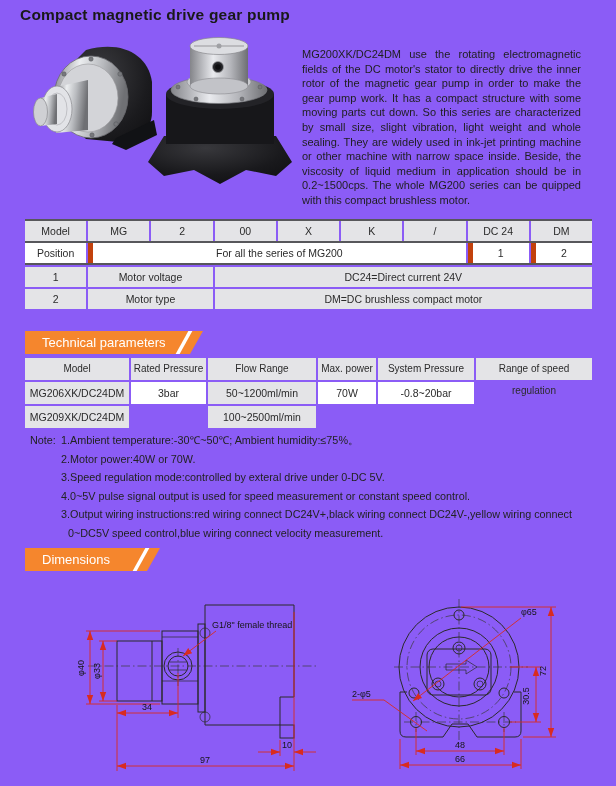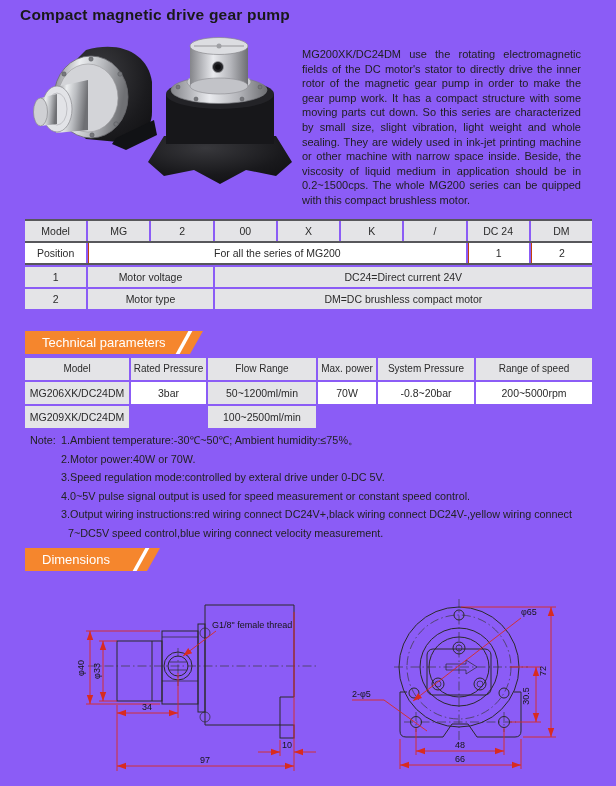--- a/index.html
+++ b/index.html
@@ -26,21 +26,21 @@
     background:#ffffff; transform:skewX(-29deg);
   }
   
   .t1 { position:absolute; left:25px; top:219px; width:567px;
         border-top:2px solid #57575b; font-size:10.5px; }
   .t1-row { display:grid; grid-template-columns:repeat(9,1fr); gap:2px; }
   .t1-row .c { height:20px; line-height:20px; text-align:center; background:#e4e4e7; }
   .t1-head { border-bottom:2px solid #57575b; }
   .t1-pos  { border-bottom:2px solid #57575b; }
   .t1-pos .c { background:#ffffff; }
-  .t1-pos .c + .c { border-left:1px solid #c2410c;text-align:center; }
+  .t1-pos .c + .c { border-left:5px solid #c2410c;text-align:center; }
   .t1-body { margin-top:2px; }
   .sp6 { grid-column:span 6; }
   .sp2 { grid-column:span 2; }
   .cA  { grid-column:1; }
   
   .t2 { position:absolute; left:25px; top:358px; width:567px;
         display:grid; grid-template-columns:104fr 75fr 108fr 58fr 96fr 116fr;
         grid-template-rows:22px 22px 22px; gap:2px; font-size:10.5px; }
   .t2 .h { background:#e4e4e7; text-align:center; line-height:22px; font-size:10px; }
   .t2 .g { background:#e4e4e7; text-align:center; line-height:22px; }
@@ -177,34 +177,33 @@
     <div class="h">Flow Range</div>
     <div class="h">Max. power</div>
     <div class="h">System Pressure</div>
     <div class="h">Range of speed regulation</div>
 
     <div class="g" style="grid-column:1;grid-row:2">MG206XK/DC24DM</div>
     <div class="m" style="grid-column:2;grid-row:2">3bar</div>
     <div class="g" style="grid-column:3;grid-row:2">50~1200ml/min</div>
     <div class="m" style="grid-column:4;grid-row:2">70W</div>
     <div class="m" style="grid-column:5;grid-row:2">-0.8~20bar</div>
-    <div class="m" style="grid-column:6;grid-row:2">200~5000rpm</div>
     <div class="g" style="grid-column:1;grid-row:3">MG209XK/DC24DM</div>
     <div class="g" style="grid-column:3;grid-row:3">100~2500ml/min</div>
   </div>
 
   <div class="notes">
     <div class="lbl">Note:</div>
     <div>
       <div class="line">1.Ambient temperature:-30℃~50℃; Ambient humidity:≤75%。</div>
       <div class="line">2.Motor power:40W or 70W.</div>
       <div class="line">3.Speed regulation mode:controlled by exteral drive under 0-DC 5V.</div>
       <div class="line">4.0~5V pulse signal output is used for speed measurement or constant speed control.</div>
       <div class="line">3.Output wiring instructions:red wiring connect DC24V+,black wiring connect DC24V-,yellow wiring connect</div>
-      <div class="line cont">7~DC5V speed control,blue wiring connect velocity measurement.</div>
+      <div class="line cont">0~DC5V speed control,blue wiring connect velocity measurement.</div>
     </div>
   </div>
 
   <div class="banner" style="top:548px;width:135px">Dimensions</div>
 
   <svg class="draw" width="616" height="201" viewBox="0 585 616 201">
     <defs>
       <marker id="ar" viewBox="0 -4 10 8" refX="9" refY="0" markerWidth="10" markerHeight="8" orient="auto-start-reverse" markerUnits="userSpaceOnUse">
         <path d="M0,-3.2 L9,0 L0,3.2 Z" fill="#d92b20"></path>
       </marker>

